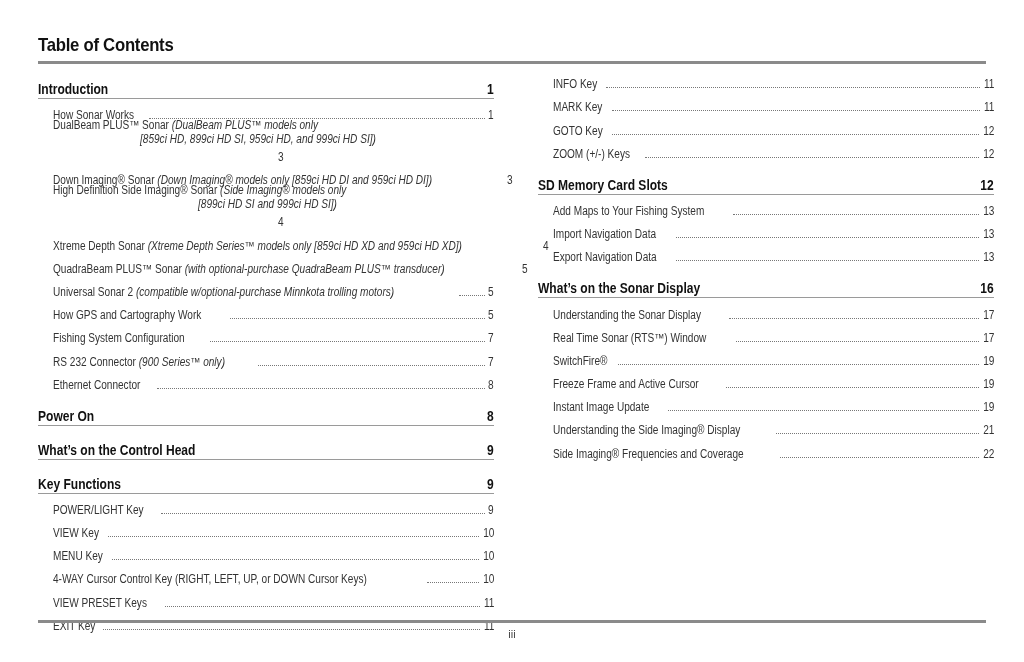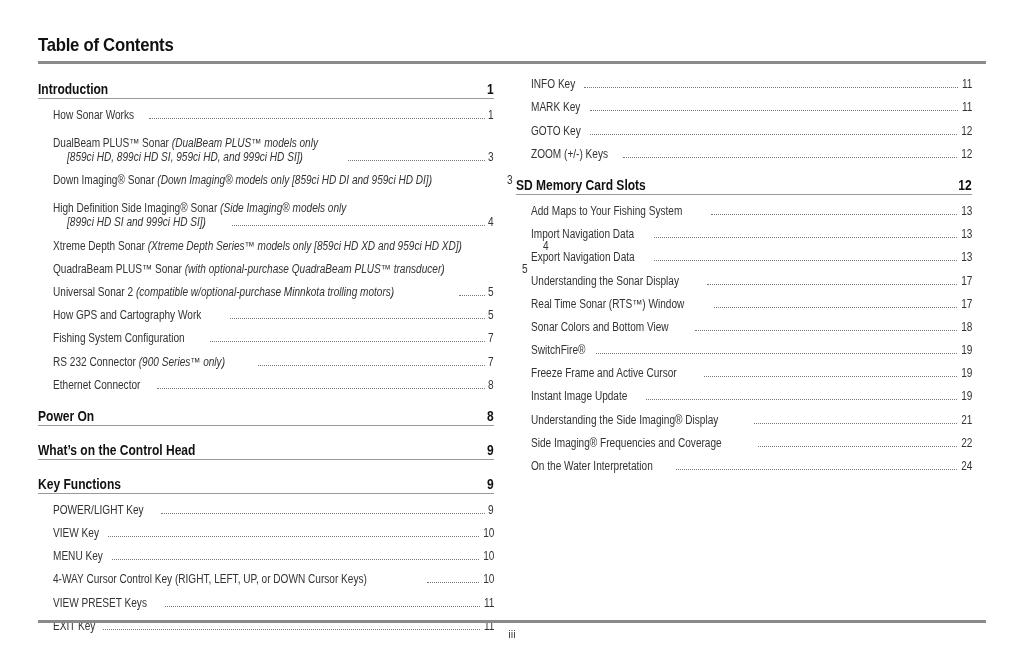--- a/index.html
+++ b/index.html
@@ -6,41 +6,41 @@
   body { width: 1024px; height: 662px; position: relative; overflow: hidden;
          font-family: "Liberation Sans", sans-serif; color: #2b2b2b; }
   .title { position: absolute; left: 38px; top: 34px; font-size: 19px; font-weight: bold;
            letter-spacing: -0.3px; color: #111; transform: scaleX(0.88); transform-origin: left center; }
   .top-rule { position: absolute; left: 38px; right: 38px; top: 61px; height: 3px; background: #8a8a8a; }
   .bottom-rule { position: absolute; left: 38px; right: 38px; top: 620px; height: 3px; background: #8a8a8a; }
   .page-num { position: absolute; left: 0; right: 0; top: 628px; text-align: center; font-size: 11px; color: #444; }
 
   .col { position: absolute; top: 68px; width: 456px; }
   .col.left { left: 38px; }
-  .col.right { left: 516px; width: 456px; }
+  .col.right { left: 538px; width: 456px; }
 
   .section { display: flex; align-items: flex-end; justify-content: space-between;
              border-bottom: 1px solid #9a9a9a; padding-bottom: 1px; margin-top: 7px;
              font-weight: bold; font-size: 14px; color: #111; height: 22px; }
   .section .sec-label, .section .sec-page { transform: scaleX(0.86); display: inline-block; }
   .section .sec-label { transform-origin: left bottom; white-space: nowrap; }
   .section .sec-page { transform-origin: right bottom; }
   .section.spaced { margin-top: 10px; }
   .section.two-line { height: auto; flex-direction: column; align-items: stretch; }
   .section.two-line .line2 { display: flex; justify-content: space-between; align-items: flex-end; }
   .section.two-line .sub { font-style: italic; font-size: 13px; padding-left: 12px; transform: scaleX(0.86); transform-origin: left bottom; display: inline-block; white-space: nowrap; }
 
   .entry { display: flex; align-items: flex-end; padding-left: 15px; font-size: 12px; height: 23.2px; color: #333; }
   .entry .lbl { white-space: nowrap; transform: scaleX(0.84); transform-origin: left bottom; display: inline-block; }
   .entry .dots { flex: 1; border-bottom: 1px dotted #777; margin: 0 2px 3px 0; height: 1px; }
   .entry .pg { white-space: nowrap; transform: scaleX(0.84); transform-origin: right bottom; display: inline-block; }
   .entry .ital { font-style: italic; }
   .entry.two { height: 42px; flex-direction: column; align-items: stretch; justify-content: flex-end; }
   .entry.two .row1 { white-space: nowrap; transform: scaleX(0.84); transform-origin: left bottom; display: block; }
-  .entry.two .row2 { display: flex; align-items: flex-end; padding-left: 14px; }
+  .entry.two .row2 { display: flex; align-items: center; padding-left: 14px; flex-direction: column; }
   .entry.two .row2 .lbl { font-style: italic; }
 </style>
 </head>
 <body>
 
 <div class="title">Table of Contents</div>
 <div class="top-rule"></div>
 
 <div class="col left">
 
@@ -204,36 +204,35 @@
     <span class="lbl">Import Navigation Data</span>
     <span class="dots"></span>
     <span class="pg">13</span>
   </div>
   <div class="entry">
     <span class="lbl">Export Navigation Data</span>
     <span class="dots"></span>
     <span class="pg">13</span>
   </div>
 
+  <div class="section spaced">
+    <span class="sec-label">What’s on the Sonar Display</span>
+    <span class="sec-page">16</span>
+  </div>
   <div class="entry">
     <span class="lbl">Understanding the Sonar Display</span>
     <span class="dots"></span>
     <span class="pg">17</span>
   </div>
   <div class="entry">
     <span class="lbl">Real Time Sonar (RTS™) Window</span>
     <span class="dots"></span>
     <span class="pg">17</span>
   </div>
   <div class="entry">
-    <span class="lbl">Sonar Colors and Bottom View</span>
-    <span class="dots"></span>
-    <span class="pg">18</span>
-  </div>
-  <div class="entry">
     <span class="lbl">SwitchFire®</span>
     <span class="dots"></span>
     <span class="pg">19</span>
   </div>
   <div class="entry">
     <span class="lbl">Freeze Frame and Active Cursor</span>
     <span class="dots"></span>
     <span class="pg">19</span>
   </div>
   <div class="entry">
@@ -244,22 +243,17 @@
 
   <div class="entry">
     <span class="lbl">Understanding the Side Imaging® Display</span>
     <span class="dots"></span>
     <span class="pg">21</span>
   </div>
   <div class="entry">
     <span class="lbl">Side Imaging® Frequencies and Coverage</span>
     <span class="dots"></span>
     <span class="pg">22</span>
-  </div>
-  <div class="entry">
-    <span class="lbl">On the Water Interpretation</span>
-    <span class="dots"></span>
-    <span class="pg">24</span>
   </div>
 </div>
 
 <div class="bottom-rule"></div>
 <div class="page-num">iii</div>
 
 </body></html>

